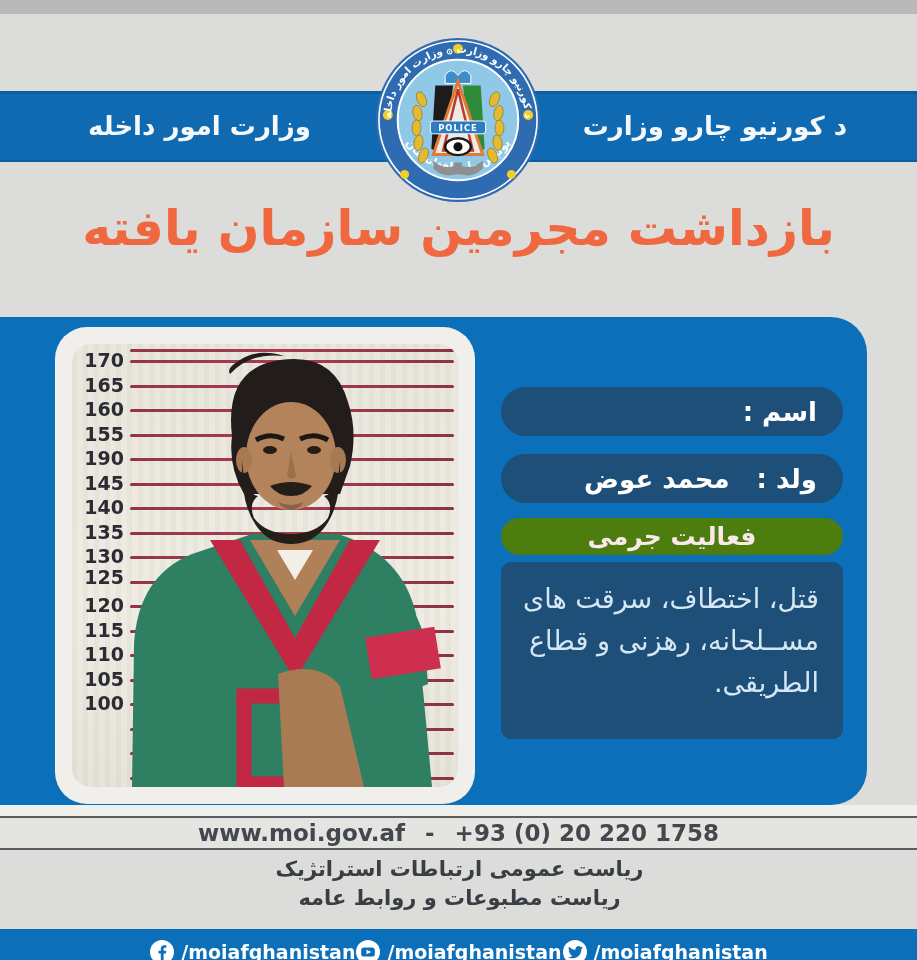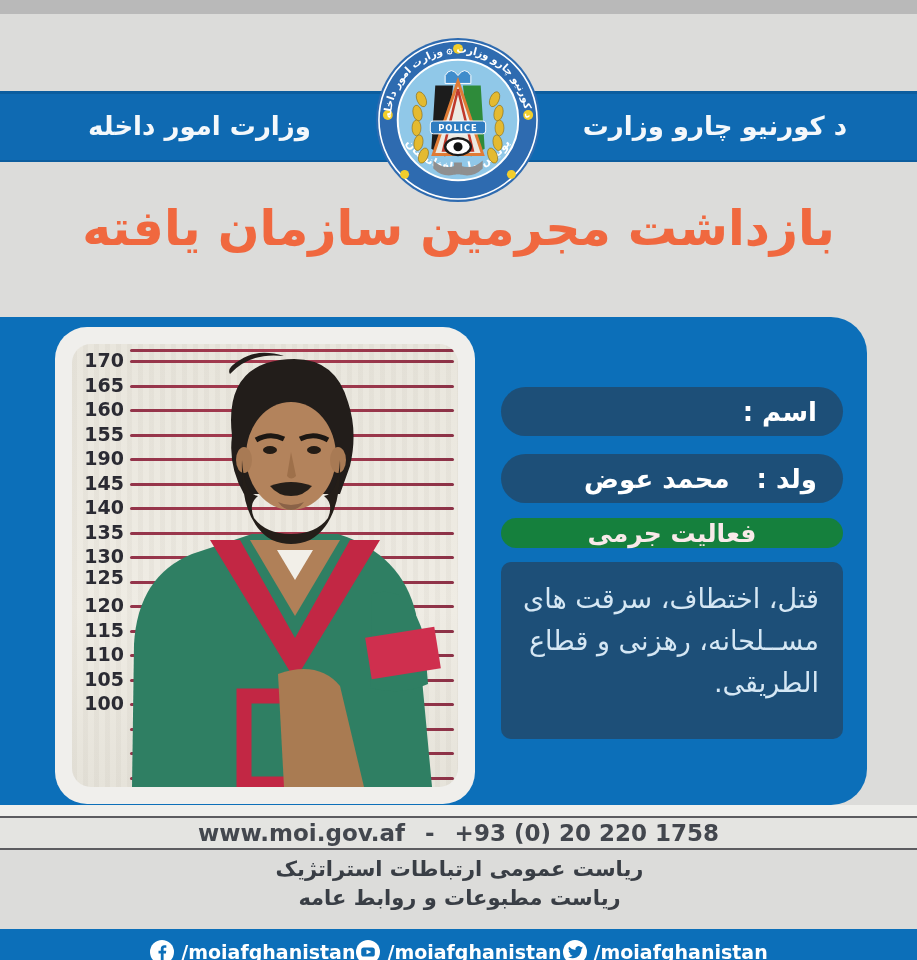--- a/index.html
+++ b/index.html
@@ -55,22 +55,22 @@
   .pill{
     position:absolute; left:0; width:342px; height:49px; border-radius:25px;
     background:#1d4f78; display:flex; align-items:center; direction:rtl;
     color:#fff; font-weight:bold; font-size:26px; padding:0 26px;
   }
   .pill .flabel{ white-space:nowrap; }
   .pill .fvalue{ flex:1; text-align:center; padding-left:30px; }
   .pill.name{ top:70px; }
   .pill.father{ top:137px; }
   .redbar{
-    position:absolute; left:0; top:201px; width:342px; height:30px; border-radius:22px;
-    background:#15803d; color:#f9e9e9; font-weight:bold; font-size:25px;
+    position:absolute; left:0; top:201px; width:342px; height:37px; border-radius:22px;
+    background:#4d7c0f; color:#f9e9e9; font-weight:bold; font-size:25px;
     display:flex; align-items:center; justify-content:center; direction:rtl;
   }
   .crimebox{
     position:absolute; left:0; top:245px; width:342px; height:177px; border-radius:10px;
     background:#1d4f78; color:#d5e7f4; direction:rtl;
     font-size:27px; line-height:1.55; padding:16px 24px 0 18px; text-align:right;
   }
   
   .band-light{ position:absolute; left:0; top:791px; width:917px; height:11px; background:#efefec; }
   .rule{ position:absolute; left:0; width:917px; height:2px; background:#5c5c60; }

